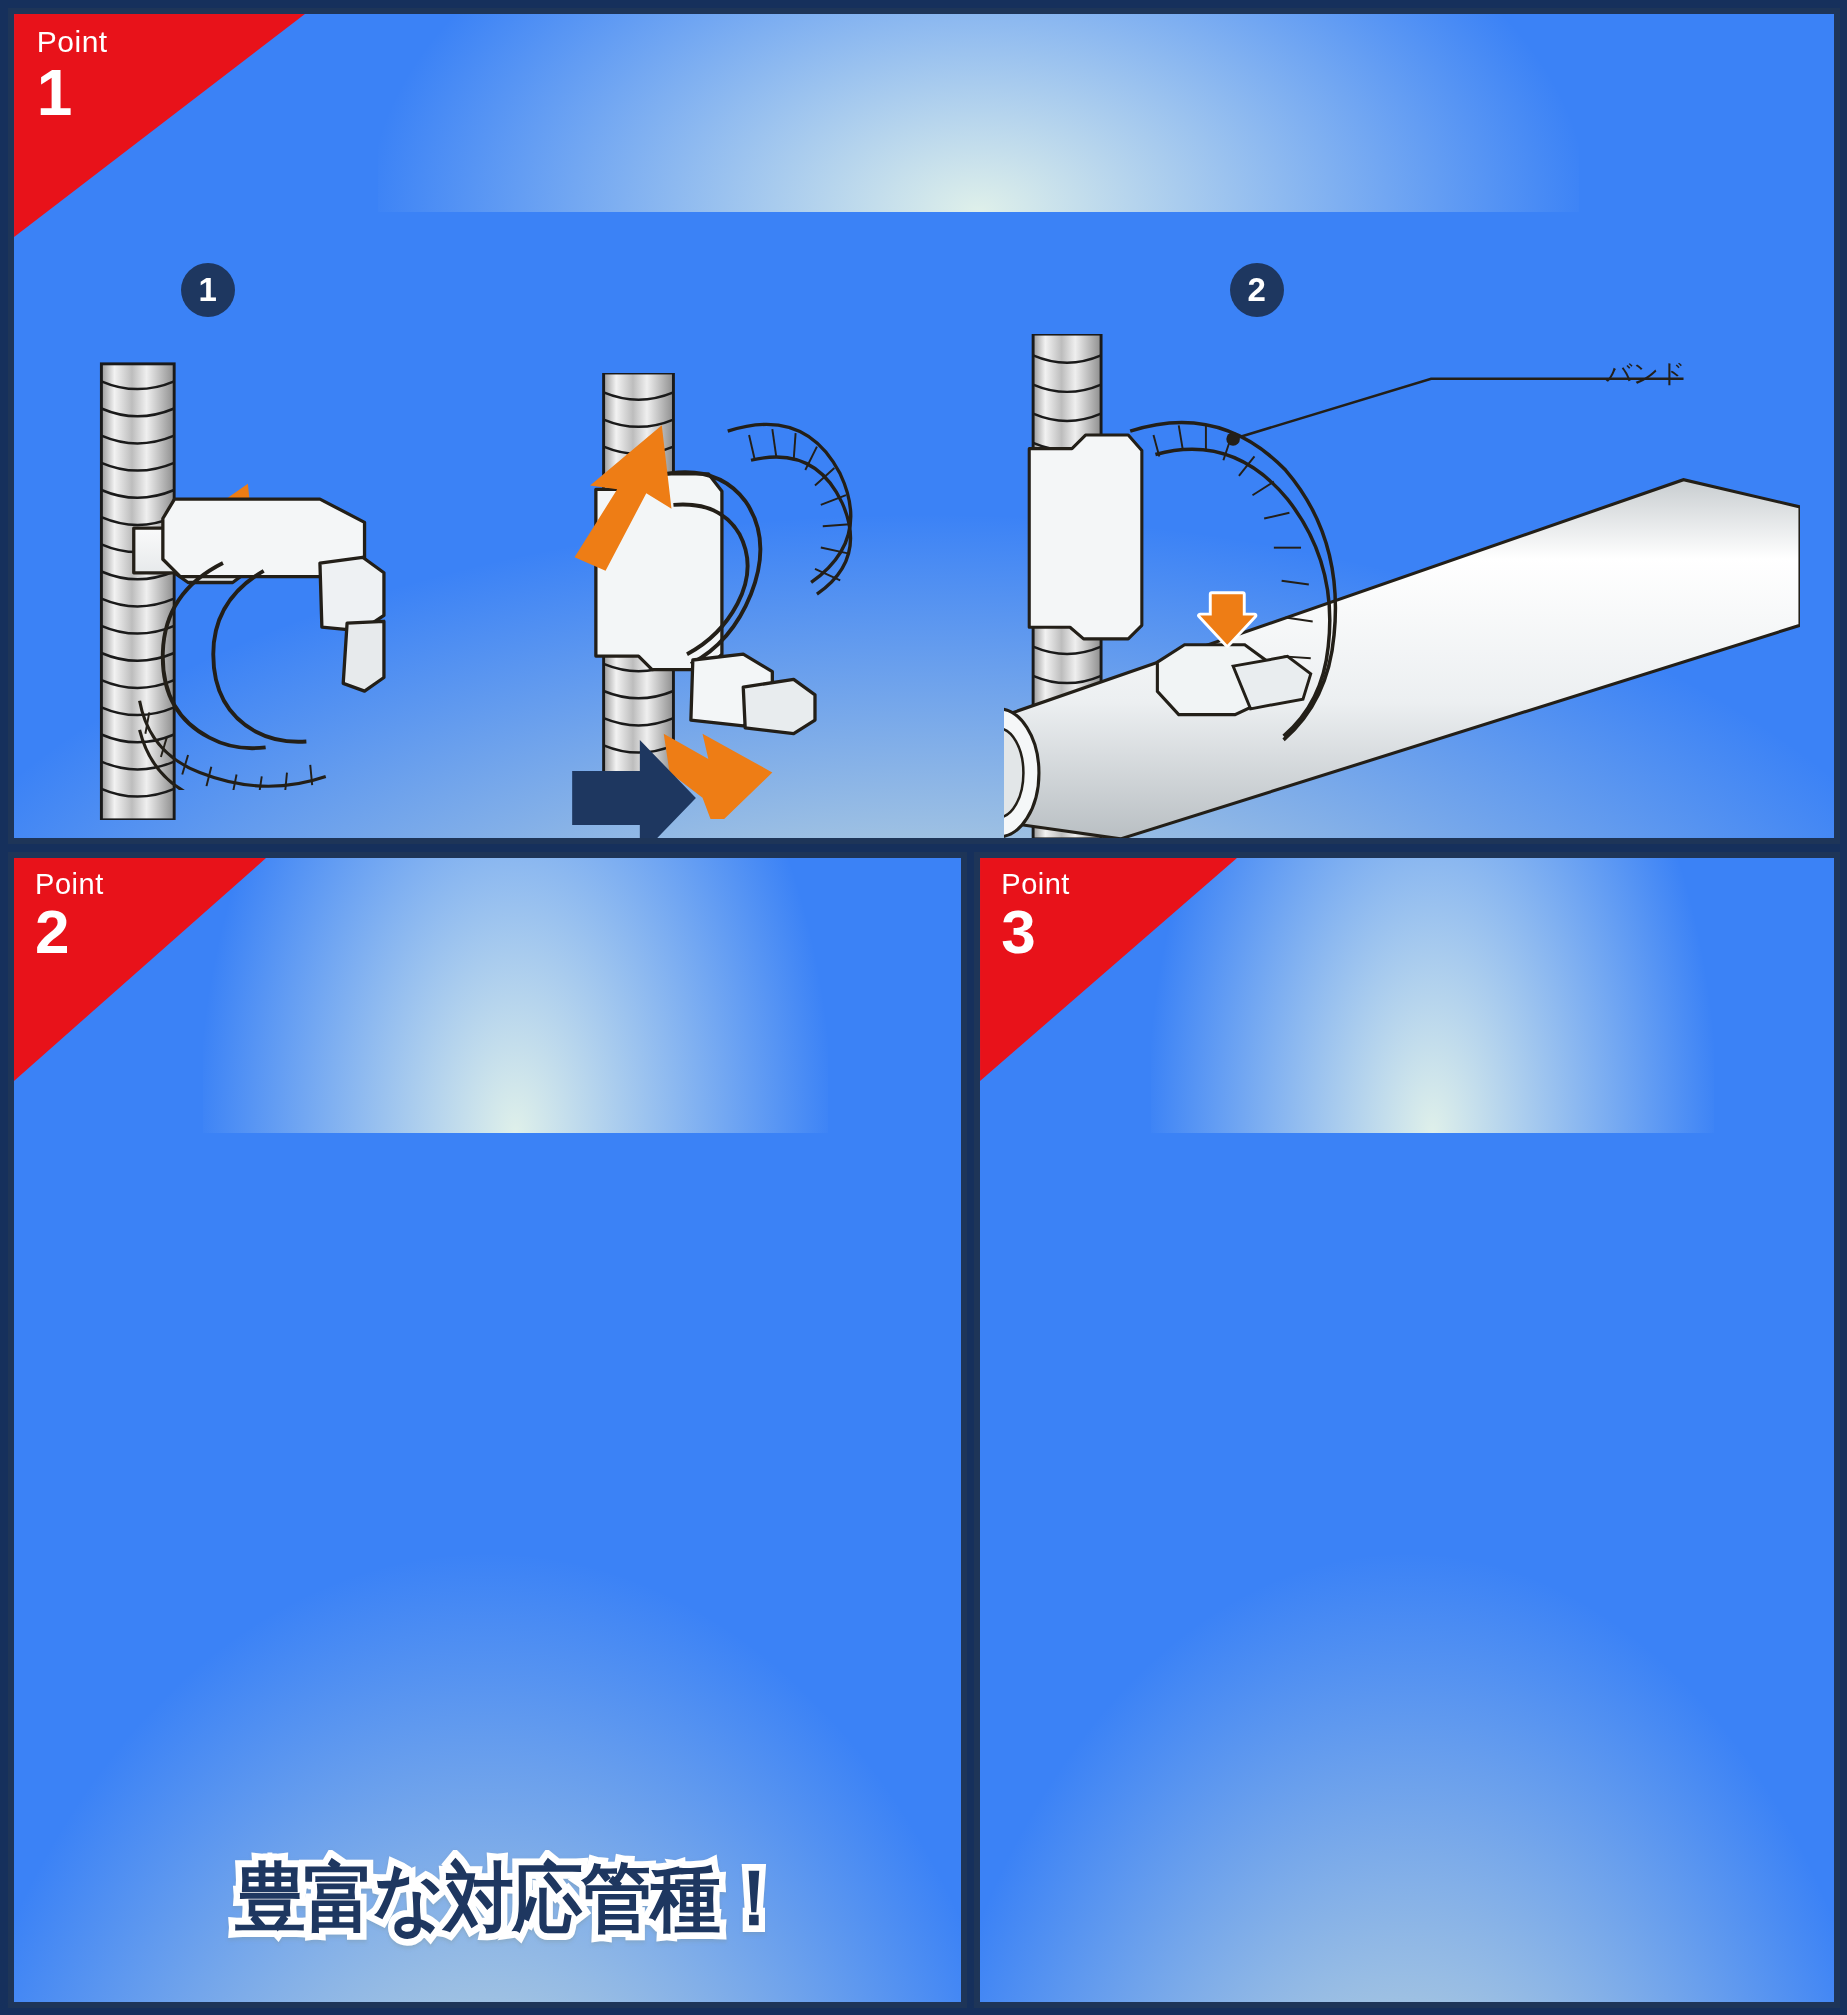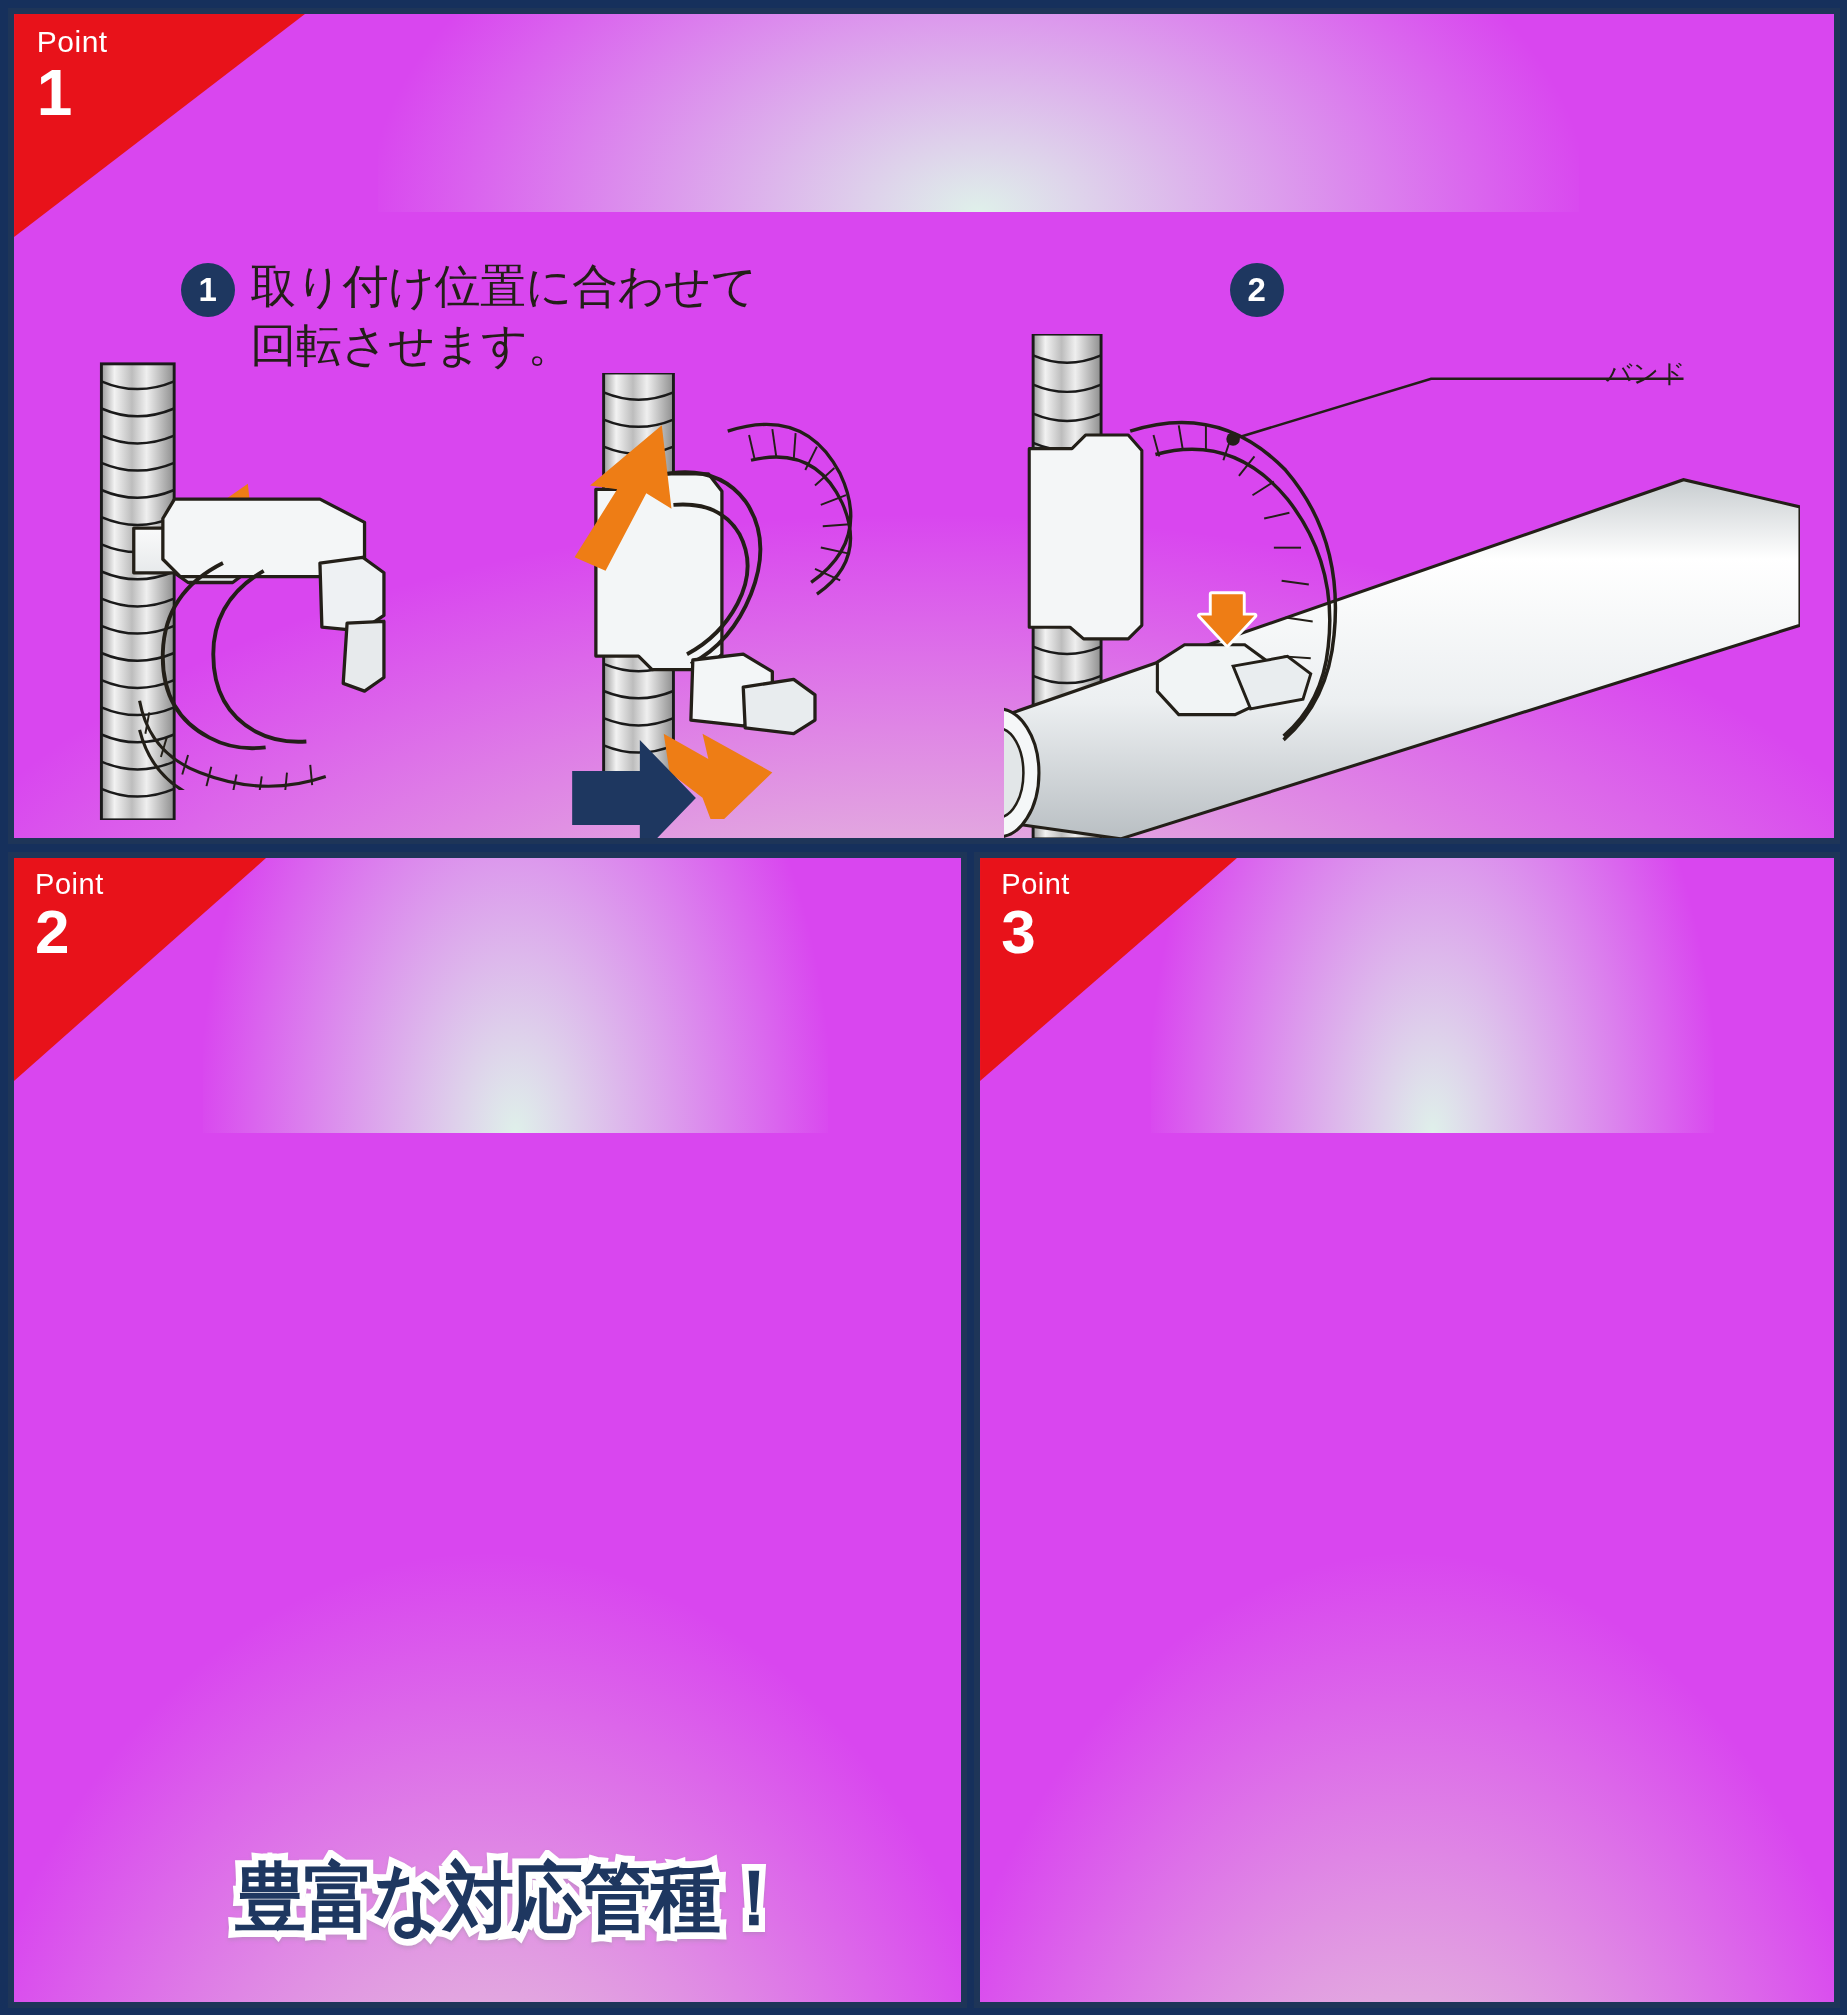--- a/index.html
+++ b/index.html
@@ -13,21 +13,21 @@
 
   .page {
     position: relative;
     width: 1848px; height: 2015px;
     background: #16305c;
   }
 
   
   .panel {
     position: absolute;
-    background: #d946ef;
+    background: #3b82f6;
     border: 6.8px solid #1e3558;
     overflow: hidden;
   }
   .panel::after {            
     content: "";
     position: absolute;
     left: -10%; bottom: -30%;
     width: 120%; height: 70%;
     background: radial-gradient(ellipse at 50% 100%, #e9f0d4 0%, rgba(233,240,212,0) 70%);
     pointer-events: none;
@@ -146,22 +146,20 @@
       <svg class="tri" width="291" height="223" viewBox="0 0 300 230">
         <polygon points="0,0 300,0 0,230" fill="#e8121a"></polygon>
       </svg>
       <span class="lbl word">Point</span>
       <span class="lbl num">1</span>
     </div>
 
 
     <div class="step" id="step-1">
       <span class="badge">1</span>
-      <span class="txt">取り付け位置に合わせて
-回転させます。</span>
     </div>
 
     <div class="step" id="step-2">
       <span class="badge">2</span>
     </div>
 
     <svg class="illus" style="left:68px; top:340px;" width="456" height="466" viewBox="0 0 470 480">
       <defs>
         <linearGradient id="rodG" x1="0" y1="0" x2="1" y2="0">
           <stop offset="0" stop-color="#9a9a9a"></stop>

